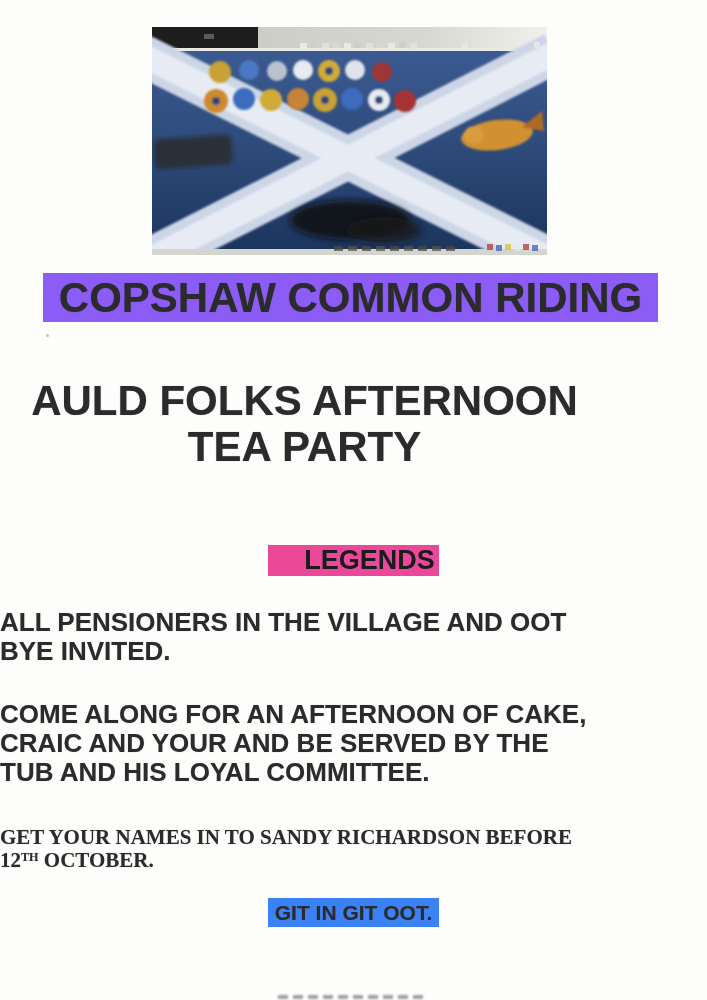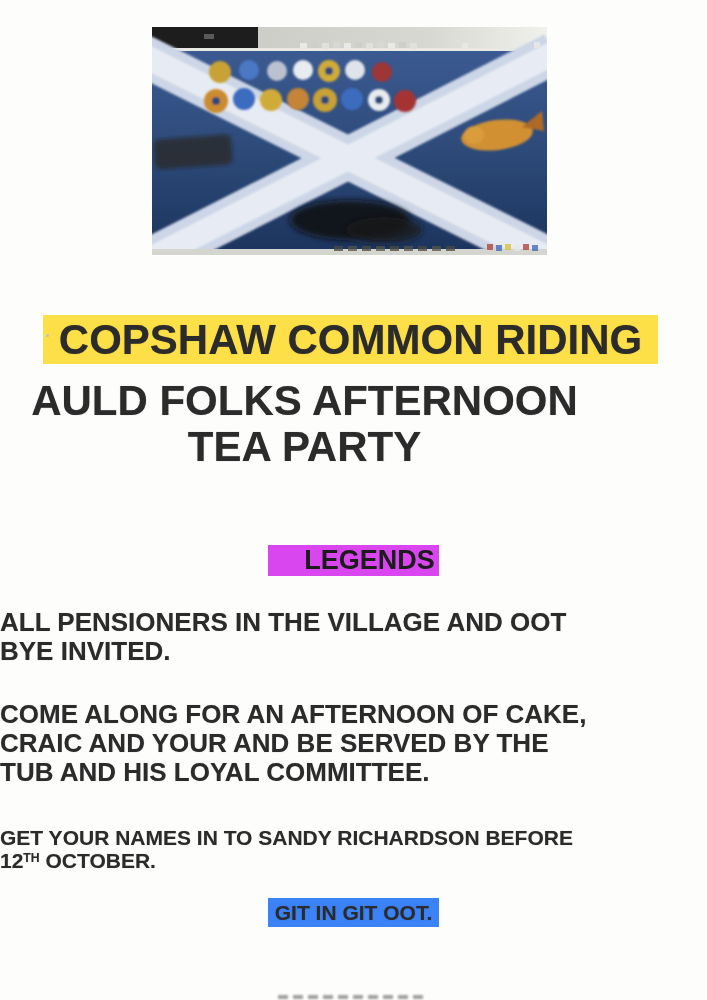--- a/index.html
+++ b/index.html
@@ -51,21 +51,21 @@
   .venue{
     display:inline-block;padding:1px 4px;font-size:27px;line-height:29px;
     color:#1c1c1c;
   }
   
   .para{position:absolute;left:0;width:707px;text-align:left;
     text-shadow:0 0 1px rgba(40,40,40,.35);}
   .para .line{display:block;}
   .invite{top:608px;font-size:26px;line-height:29px;}
   .details{top:700px;font-size:26px;line-height:29px;}
-  .rsvp{top:826px;font-size:21px;line-height:23px;}
+  .rsvp{top:826px;font-size:21px;line-height:23px;font-family:Liberation Serif, serif;}
   
   .footer-row{position:absolute;left:0;top:898px;width:707px;text-align:center;}
   .footer-highlight{
     display:inline-block;padding:2px 7px;font-size:21px;line-height:25px;
     text-shadow:0 0 1px rgba(40,40,40,.35);
   }
   
   .bottom-smudge{
     position:absolute;left:278px;top:995px;width:146px;height:4px;opacity:.55;
     background:repeating-linear-gradient(90deg,#555 0 10px,transparent 10px 15px);
@@ -182,34 +182,34 @@
         <rect x="335" y="217" width="6" height="6" fill="#b33a30"></rect>
         <rect x="344" y="218" width="6" height="6" fill="#3a63b8"></rect>
         <rect x="353" y="217" width="6" height="6" fill="#d8c22c"></rect>
         <rect x="362" y="218" width="6" height="6" fill="#e8e8e4"></rect>
         <rect x="371" y="217" width="6" height="6" fill="#b33a30"></rect>
         <rect x="380" y="218" width="6" height="6" fill="#3a63b8"></rect>
       </g>
     </svg>
   </div>
 
-  <div class="title-band" style="background: #fde047; margin-top: 42px;">
+  <div class="title-band" style="background: #8b5cf6;">
     <span>COPSHAW COMMON RIDING</span>
   </div>
 
   <div class="dot-artifact"></div>
 
   <h1 class="heading">
     <span class="line">AULD FOLKS AFTERNOON</span>
     <span class="line">TEA PARTY</span>
   </h1>
 
 
   <div class="venue-row">
-    <span class="venue" style="background: #d946ef; padding-left: 36px;">LEGENDS</span>
+    <span class="venue" style="background: #ec4899; padding-left: 36px;">LEGENDS</span>
   </div>
 
   <div class="para invite">
     <span class="line">ALL PENSIONERS IN THE VILLAGE AND OOT</span>
     <span class="line">BYE INVITED.</span>
   </div>
 
   <div class="para details">
     <span class="line">COME ALONG FOR AN AFTERNOON OF CAKE,</span>
     <span class="line">CRAIC AND YOUR AND BE SERVED BY THE</span>

